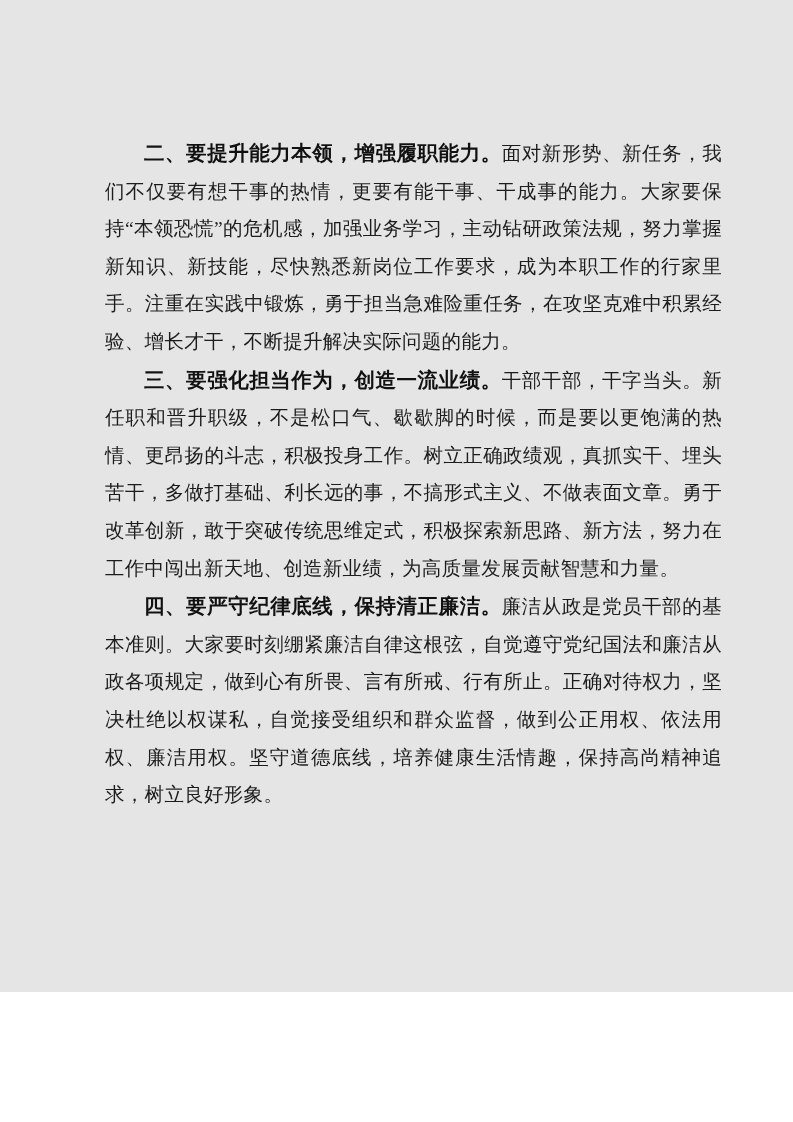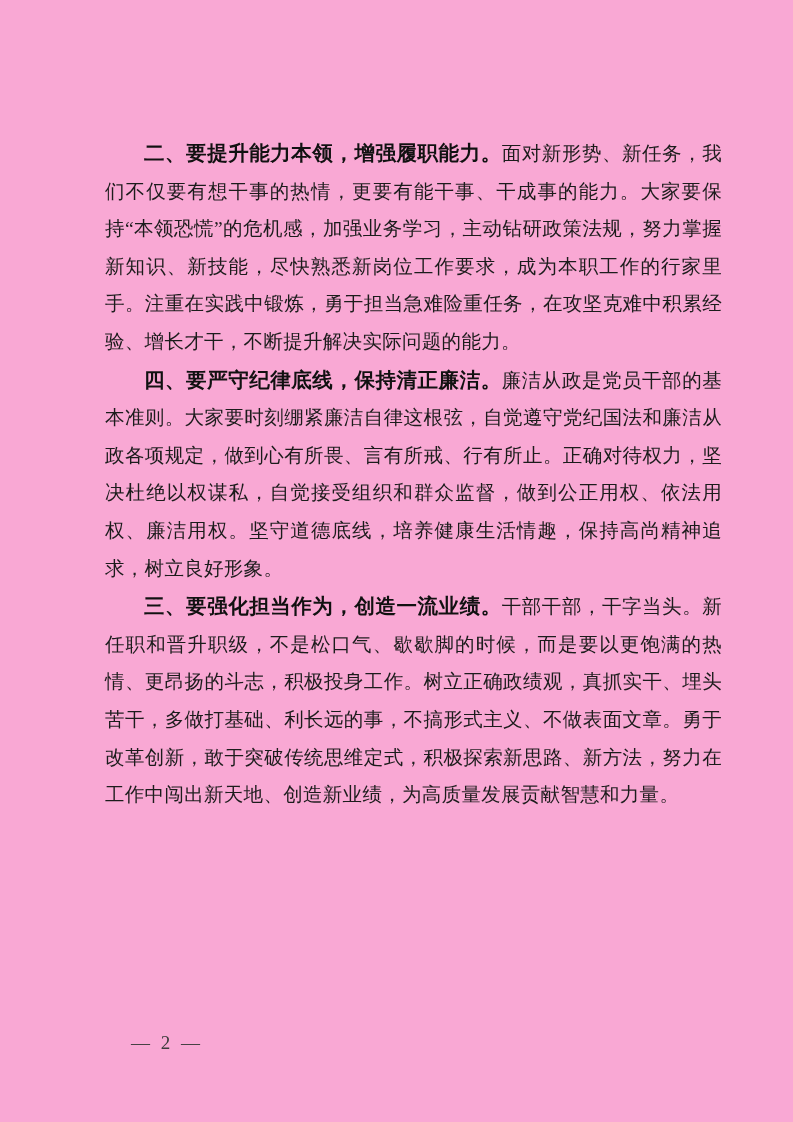--- a/index.html
+++ b/index.html
@@ -3,22 +3,22 @@
 <meta charset="utf-8">
 <style>
   html, body {
     margin: 0;
     padding: 0;
     background: #ffffff;
   }
   .page {
     position: relative;
     width: 793px;
-    height: 1122px;
-    background: #f9a8d4;
+    height: 992px;
+    background: #e5e5e5;
     overflow: hidden;
     font-family: "Liberation Serif", "DejaVu Serif", serif;
     color: #1c1c1c;
   }
   .doc-body {
     position: absolute;
     left: 105px;
     top: 134px;
     width: 617px;
     font-size: 19.5px;
@@ -54,22 +54,22 @@
 </style>
 </head>
 <body>
 
 <div class="page">
 
   <div class="doc-body">
 
     <p class="para"><span class="lead">二、要提升能力本领，增强履职能力。</span><span class="body-text">面对新形势、新任务，我们不仅要有想干事的热情，更要有能干事、干成事的能力。大家要保持“本领恐慌”的危机感，加强业务学习，主动钻研政策法规，努力掌握新知识、新技能，尽快熟悉新岗位工作要求，成为本职工作的行家里手。注重在实践中锻炼，勇于担当急难险重任务，在攻坚克难中积累经验、增长才干，不断提升解决实际问题的能力。</span></p>
 
+    <p class="para"><span class="lead">三、要强化担当作为，创造一流业绩。</span><span class="body-text">干部干部，干字当头。新任职和晋升职级，不是松口气、歇歇脚的时候，而是要以更饱满的热情、更昂扬的斗志，积极投身工作。树立正确政绩观，真抓实干、埋头苦干，多做打基础、利长远的事，不搞形式主义、不做表面文章。勇于改革创新，敢于突破传统思维定式，积极探索新思路、新方法，努力在工作中闯出新天地、创造新业绩，为高质量发展贡献智慧和力量。</span></p>
+
     <p class="para"><span class="lead">四、要严守纪律底线，保持清正廉洁。</span><span class="body-text">廉洁从政是党员干部的基本准则。大家要时刻绷紧廉洁自律这根弦，自觉遵守党纪国法和廉洁从政各项规定，做到心有所畏、言有所戒、行有所止。正确对待权力，坚决杜绝以权谋私，自觉接受组织和群众监督，做到公正用权、依法用权、廉洁用权。坚守道德底线，培养健康生活情趣，保持高尚精神追求，树立良好形象。</span></p>
-
-    <p class="para"><span class="lead">三、要强化担当作为，创造一流业绩。</span><span class="body-text">干部干部，干字当头。新任职和晋升职级，不是松口气、歇歇脚的时候，而是要以更饱满的热情、更昂扬的斗志，积极投身工作。树立正确政绩观，真抓实干、埋头苦干，多做打基础、利长远的事，不搞形式主义、不做表面文章。勇于改革创新，敢于突破传统思维定式，积极探索新思路、新方法，努力在工作中闯出新天地、创造新业绩，为高质量发展贡献智慧和力量。</span></p>
 
 
   </div>
 
   <div class="page-number">— 2 —</div>
 
 </div>
 
 </body></html>

